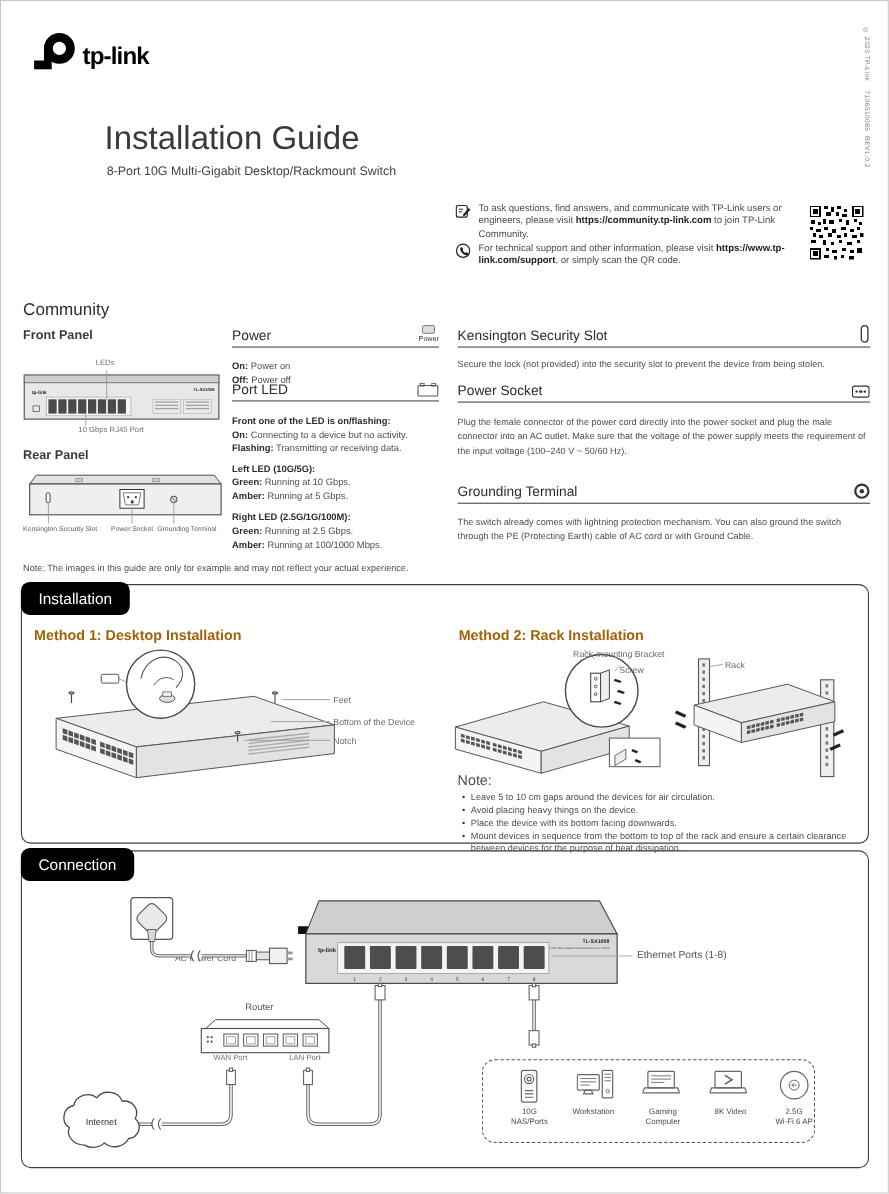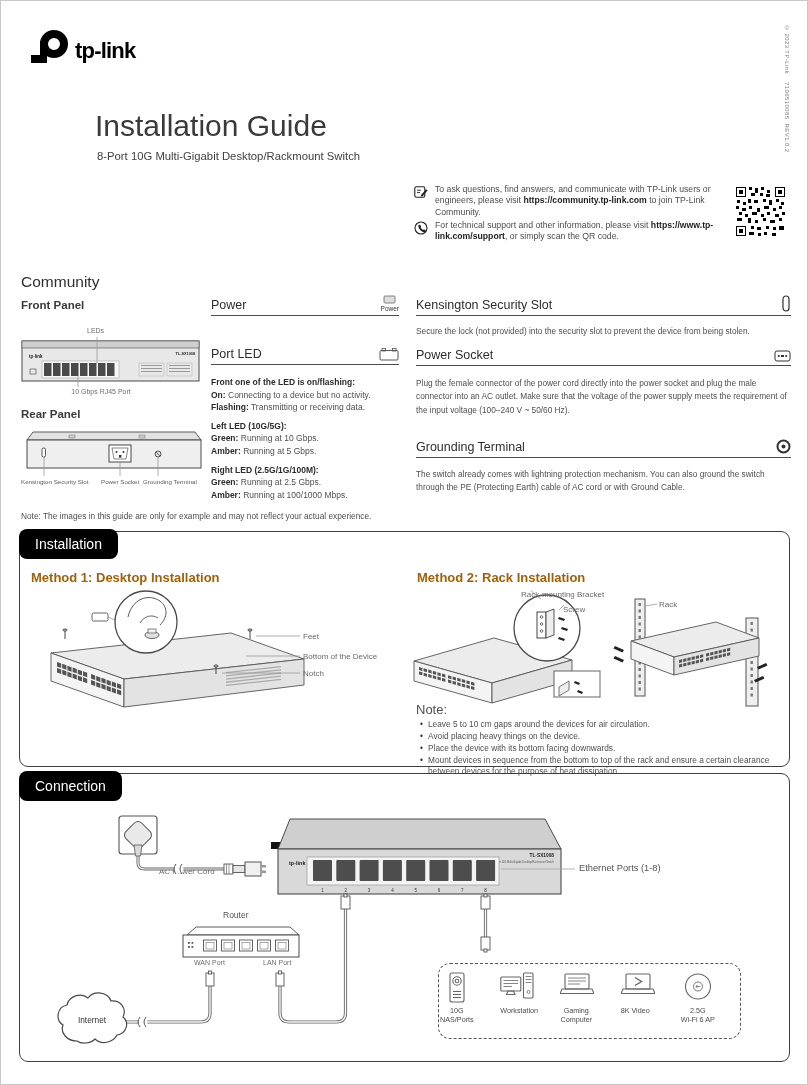--- a/index.html
+++ b/index.html
@@ -38,21 +38,21 @@
   .secbox{position:absolute;border:1.4px solid #3f3f3f;border-radius:9px}
   .badge{position:absolute;background:#000;color:#fff;font-size:14px;line-height:30px;padding:0 16px;border-radius:8px;z-index:3}
   .mh{position:absolute;font-size:13px;font-weight:700;color:#a16207}
   .bul{position:absolute;left:415px;top:701px;width:356px}
   .bt{font-size:13px;color:#4f4f4f}
   .bul ul{margin:2px 0 0 4px;padding:0;list-style:none}
   .bul li{font-size:8.3px;line-height:10.6px;color:#4f4f4f;position:relative;padding-left:8px;margin-bottom:1.5px}
   .bul li::before{content:"•";position:absolute;left:0;top:0;color:#333}
   
   .devbox{position:absolute;left:437px;top:962px;width:303px;height:76px;border:1.4px dashed #555;border-radius:12px;display:flex;justify-content:space-around;padding-top:8px;z-index:2;background:transparent}
-  .dev{width:58px;display:flex;flex-direction:column;align-items:flex-start}
+  .dev{width:58px;display:flex;flex-direction:column;align-items:flex-end}
   .devlab{margin-top:2px;text-align:center}
   .devlab span{display:block;font-size:7.2px;line-height:9px;color:#4c4c4c;white-space:nowrap}
 </style>
 </head>
 <body>
 
 <div class="page">
 
   <div class="logo">
     <svg width="40" height="40" viewBox="0 0 40 40">
@@ -208,20 +208,24 @@
 
   <div class="colhead" style="left:210px;top:294px;width:188px">
     <span class="ct">Power</span>
     <span class="iconblock">
       <svg width="13" height="9" viewBox="0 0 13 9">
           <rect x="1" y="1" width="11" height="7" rx="1" fill="#ddd" stroke="#777" stroke-width="0.9"></rect>
         </svg>
       <span class="ilab">Power</span>
     </span>
   </div>
+  <div class="abs" style="left:210px;top:325px;width:188px">
+    <p class="ln"><strong>On:</strong><span> Power on</span></p>
+    <p class="ln"><strong>Off:</strong><span> Power off</span></p>
+  </div>
 
   <div class="colhead" style="left:210px;top:346px;width:188px">
     <span class="ct">Port LED</span>
     <svg width="20" height="14" viewBox="0 0 20 14">
       <rect x="1" y="3.5" width="18" height="9.5" rx="1" fill="none" stroke="#555" stroke-width="1"></rect>
       <rect x="3" y="1.5" width="3.5" height="2.5" fill="none" stroke="#555" stroke-width="0.8"></rect>
       <rect x="13.5" y="1.5" width="3.5" height="2.5" fill="none" stroke="#555" stroke-width="0.8"></rect>
     </svg>
   </div>
   <div class="abs" style="left:210px;top:375px;width:192px">

